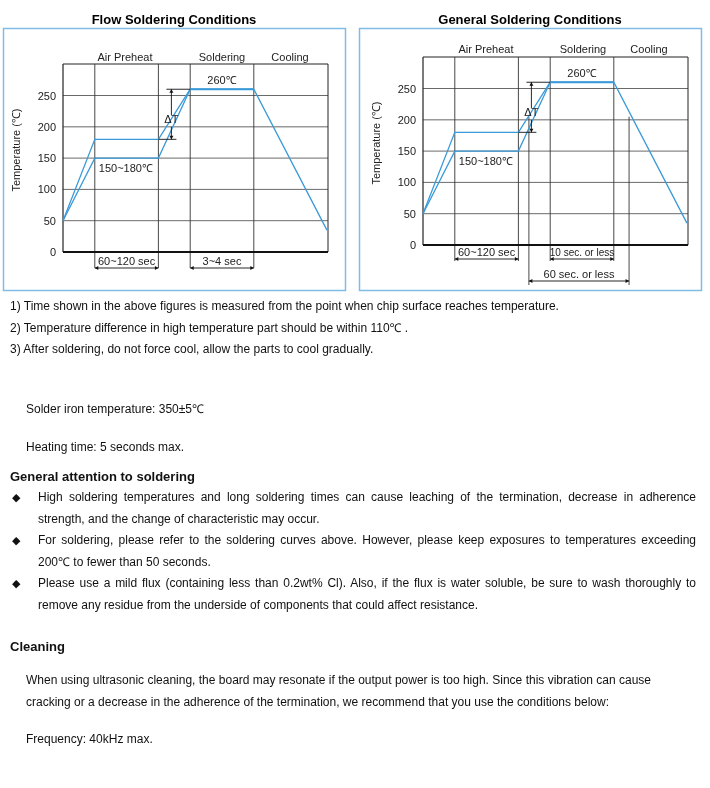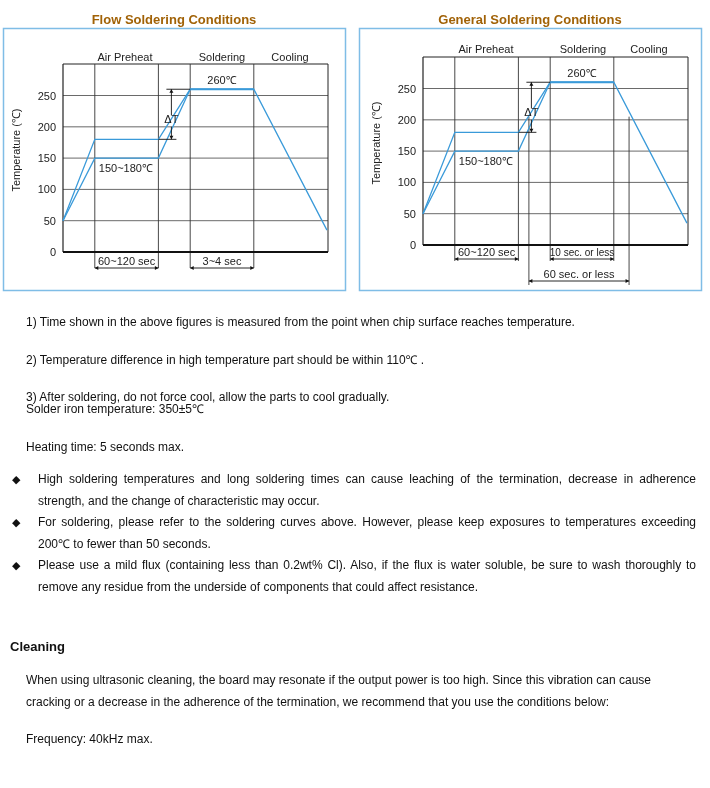--- a/index.html
+++ b/index.html
@@ -1,23 +1,23 @@
 <!DOCTYPE html>
 <html><head>
 <meta charset="utf-8">
 <style>
   html, body { margin: 0; padding: 0; background: #ffffff; }
   body { width: 710px; height: 788px; position: relative; overflow: hidden;
          font-family: "Liberation Sans", sans-serif; color: #111; }
   .chart-svg { position: absolute; left: 0; top: 0; }
-  .chart-title { position: absolute; top: 12px; font-size: 13px; font-weight: bold; color: #a16207;
+  .chart-title { position: absolute; top: 12px; font-size: 13px; font-weight: bold; color: #000000;
                  text-align: center; white-space: nowrap; }
   .svg-text { font-family: "Liberation Sans", sans-serif; fill: #222; }
   .notes { position: absolute; left: 10px; top: 296px; width: 690px; font-size: 12px; line-height: 21.5px; }
-  .notes p { margin: 16px; }
+  .notes p { margin: 0; }
   .section { position: absolute; left: 10px; width: 686px; font-size: 12px; }
   .section h3 { margin: 0 0 3px 0; font-size: 13px; font-weight: bold; }
   .section p { margin: 16px; line-height: 21.5px; }
   .bullets { list-style: none; margin: 0; padding: 0; }
   .bullets li { position: relative; padding-left: 28px; line-height: 21.5px; text-align: justify; }
   .bullets li .diamond { position: absolute; left: 2px; top: 0; font-size: 11px; }
 </style>
 </head>
 <body>
 
@@ -126,20 +126,21 @@
   <p>2) Temperature difference in high temperature part should be within 110℃ .</p>
   <p>3) After soldering, do not force cool, allow the parts to cool gradually.</p>
 </div>
 
 <div class="section" style="top:383px;">
   <p>Solder iron temperature: 350±5℃</p>
   <p>Heating time: 5 seconds max.</p>
 </div>
 
 <div class="section" style="top:469px;">
+  <h3>General attention to soldering</h3>
   <ul class="bullets">
     <li><span class="diamond">◆</span><span>High soldering temperatures and long soldering times can cause leaching of the termination, decrease in adherence strength, and the change of characteristic may occur.</span></li>
     <li><span class="diamond">◆</span><span>For soldering, please refer to the soldering curves above. However, please keep exposures to temperatures exceeding 200℃ to fewer than 50 seconds.</span></li>
     <li><span class="diamond">◆</span><span>Please use a mild flux (containing less than 0.2wt% Cl). Also, if the flux is water soluble, be sure to wash thoroughly to remove any residue from the underside of components that could affect resistance.</span></li>
   </ul>
 </div>
 
 <div class="section" style="top:639px;">
   <h3>Cleaning</h3>
   <p>When using ultrasonic cleaning, the board may resonate if the output power is too high. Since this vibration can cause cracking or a decrease in the adherence of the termination, we recommend that you use the conditions below:</p>

